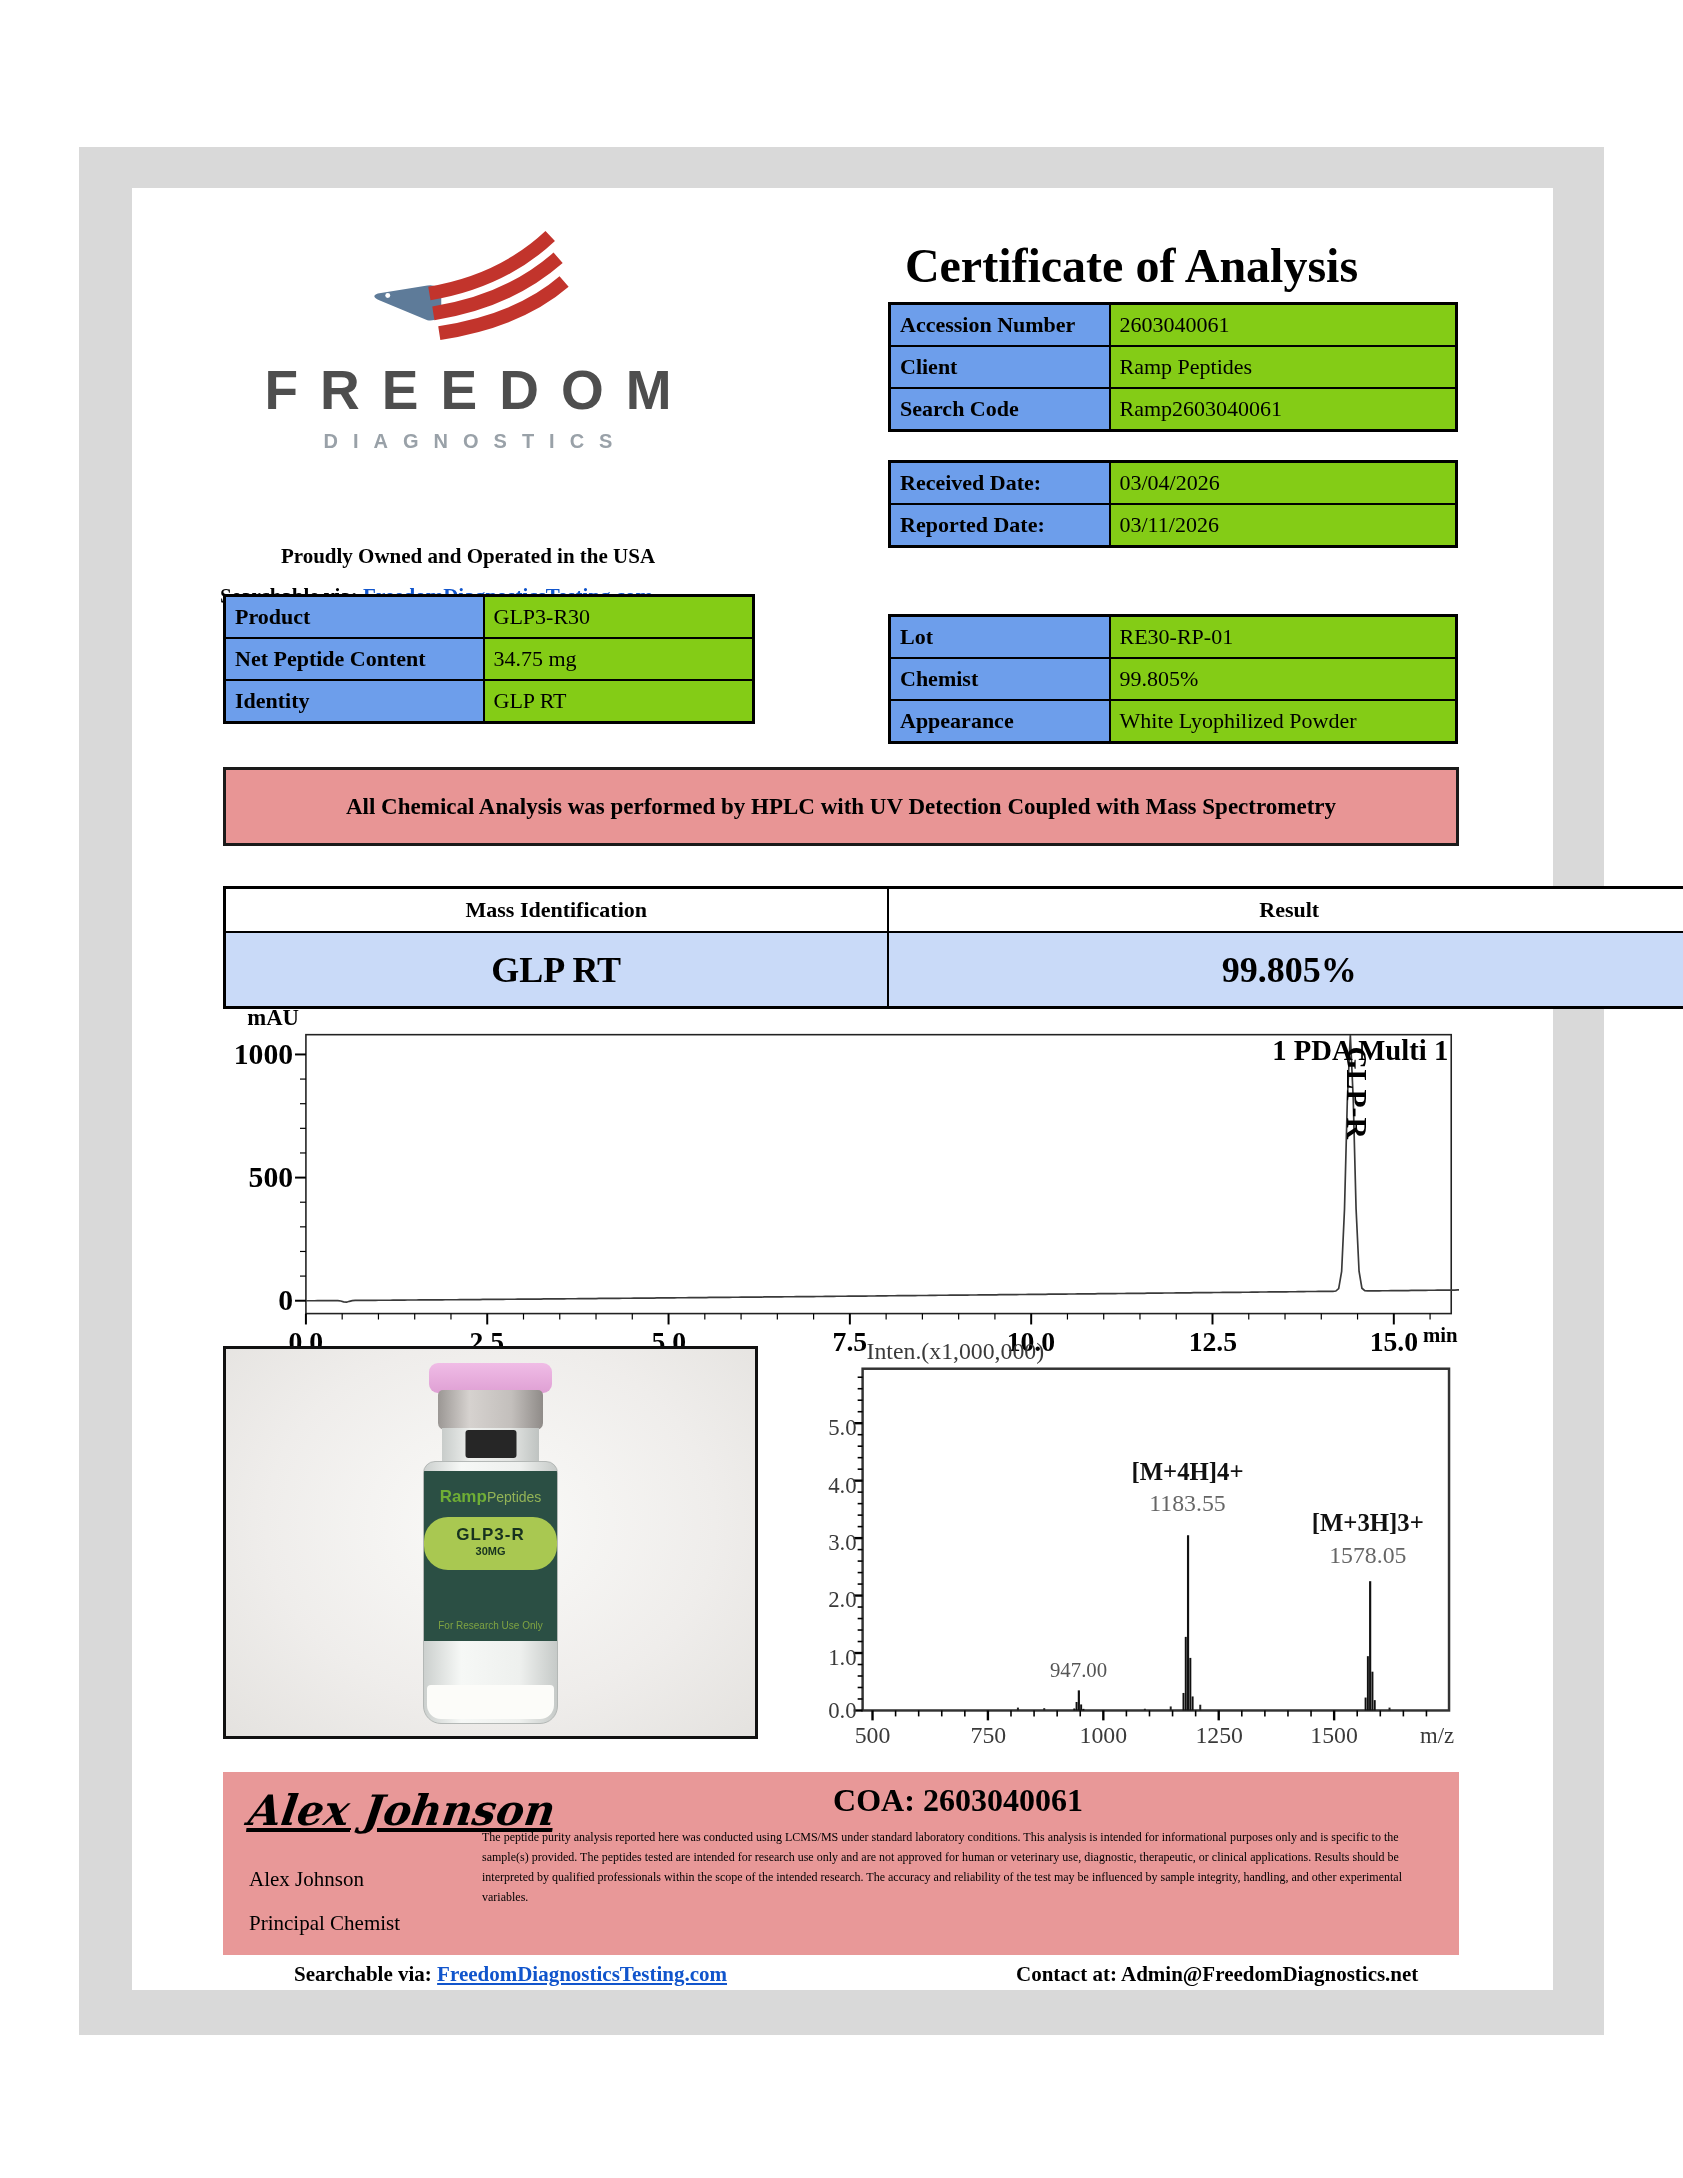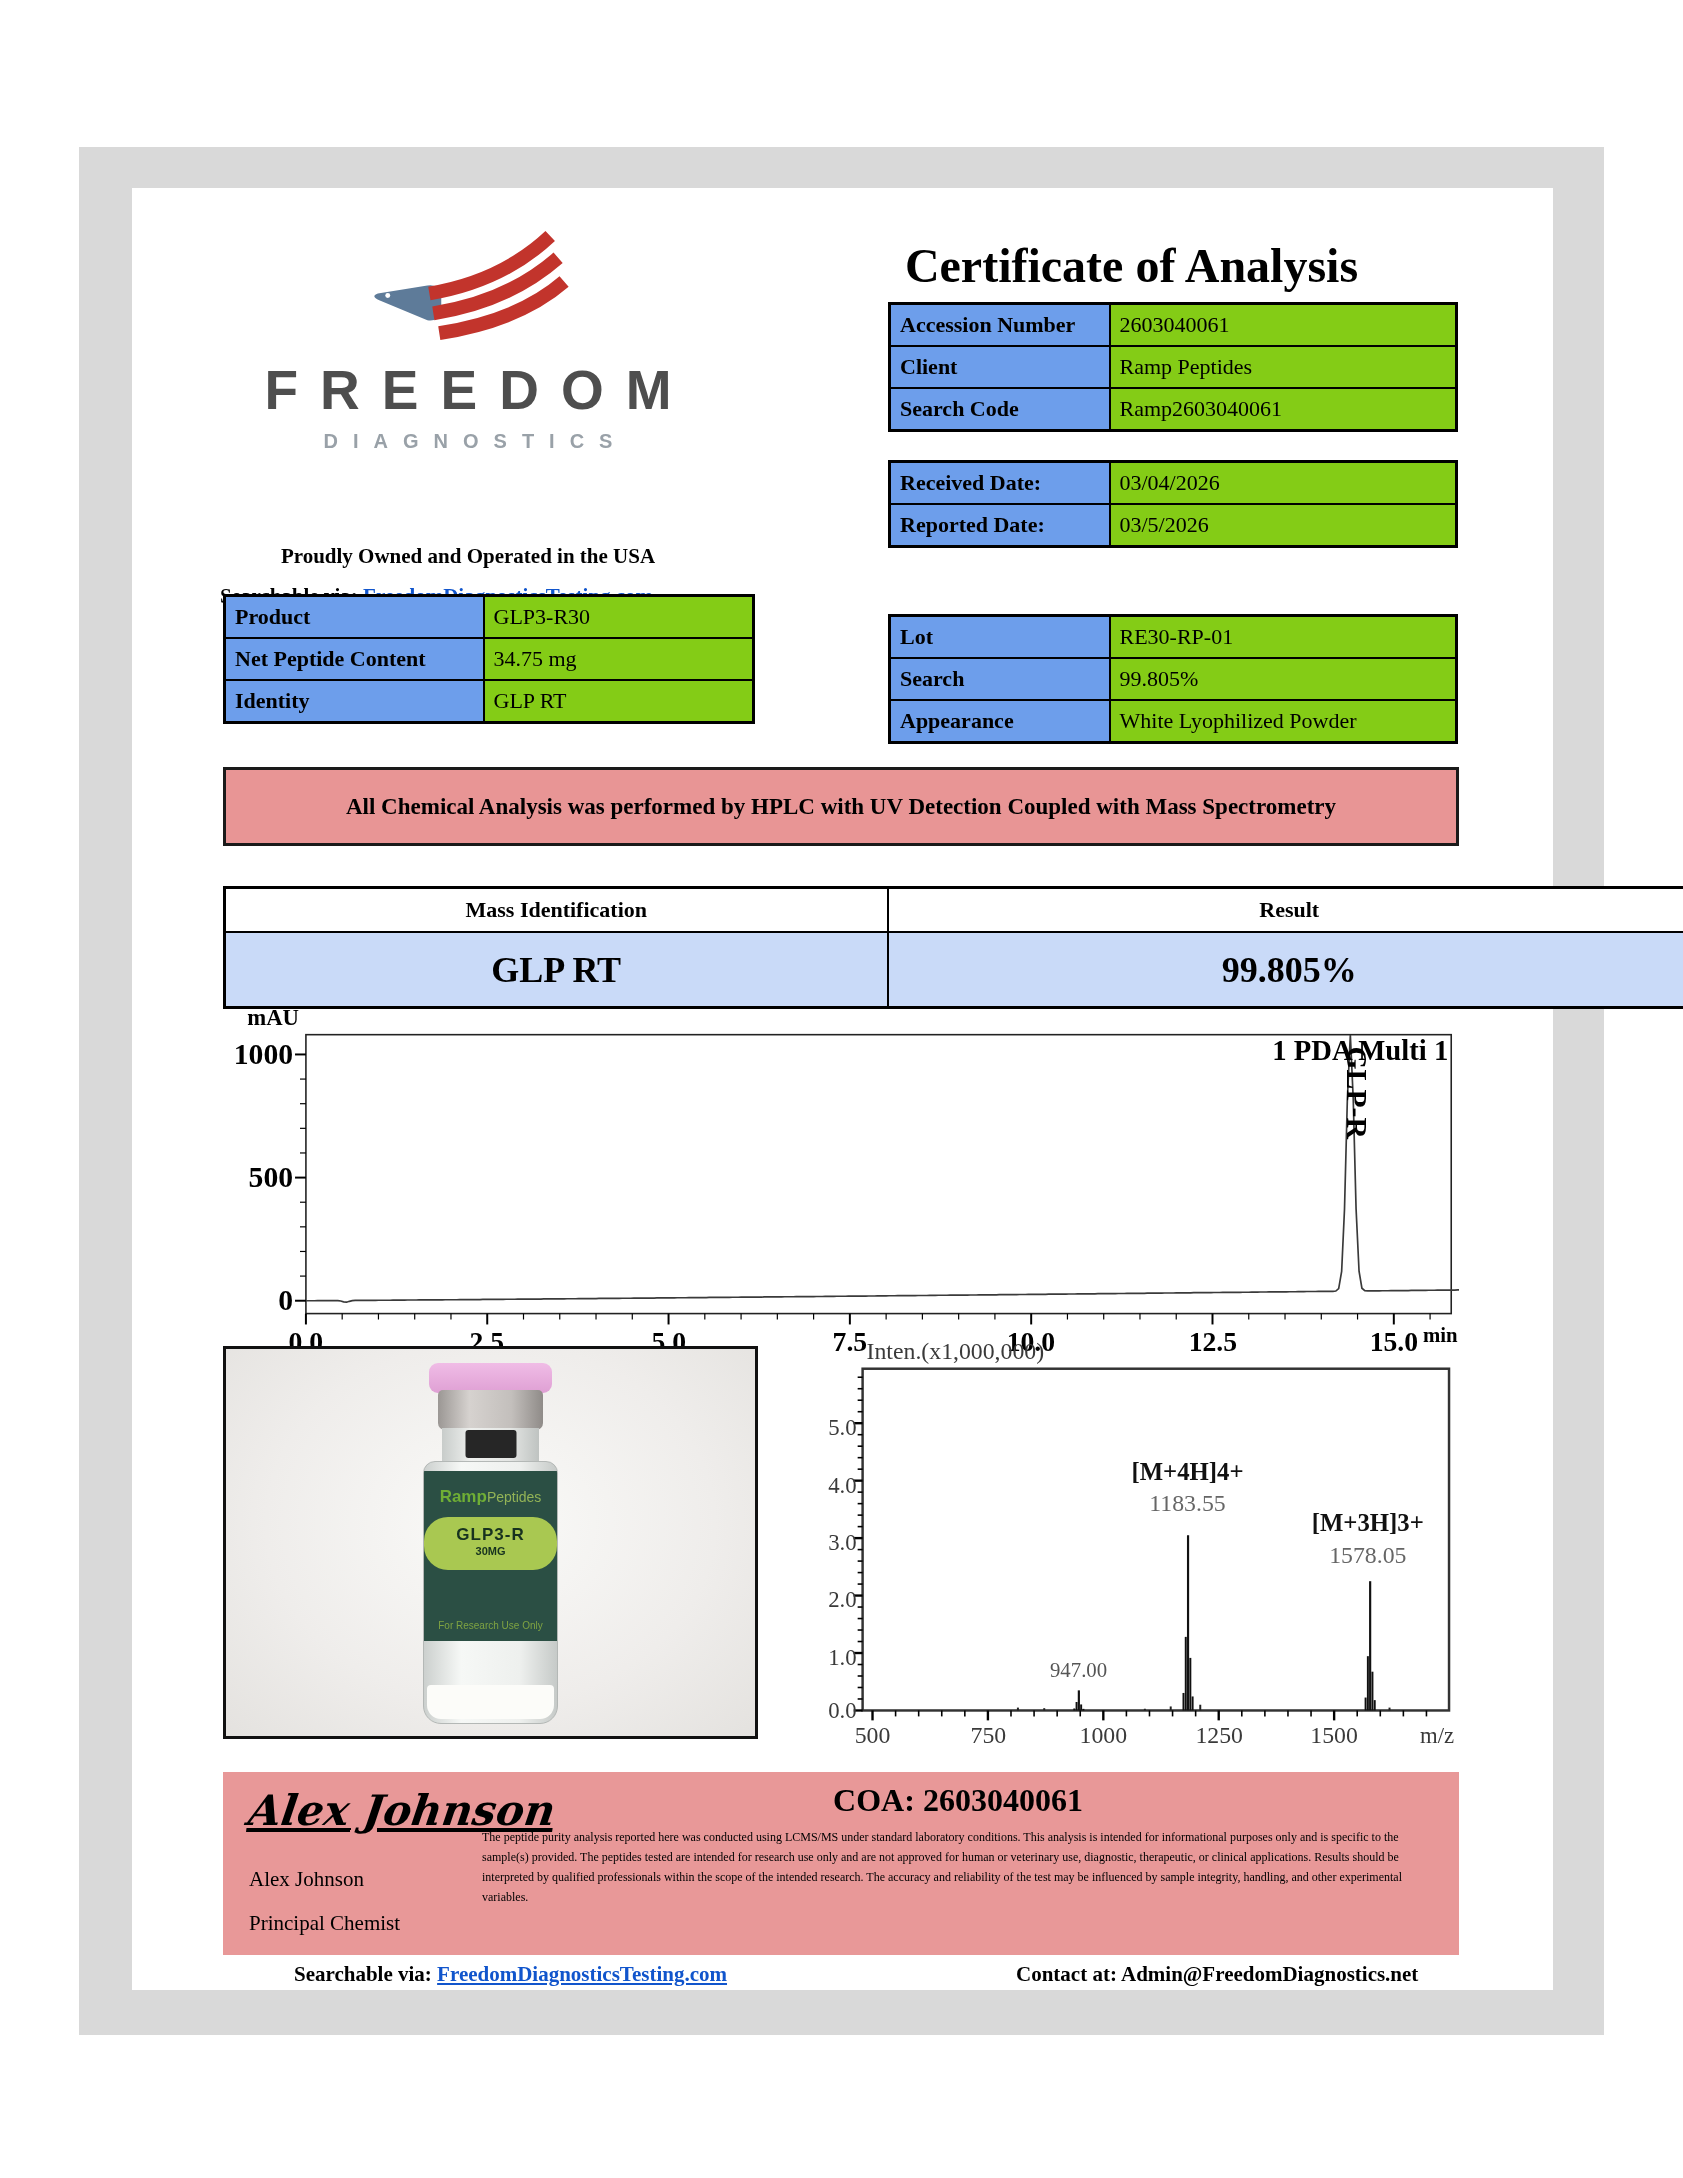--- a/index.html
+++ b/index.html
@@ -116,21 +116,21 @@
         <col style="width:220px">
         <col>
       </colgroup>
     <tbody>
         <tr>
           <td class="lbl">Received Date:</td>
           <td class="val">03/04/2026</td>
         </tr>
     <tr>
           <td class="lbl">Reported Date:</td>
-          <td class="val">03/5/2026</td>
+          <td class="val">03/11/2026</td>
         </tr>
   </tbody>
     </table>
 
   <table class="info" style="left:91px;top:406px;width:532px;">
     <colgroup>
         <col style="width:259px">
         <col>
       </colgroup>
     <tbody>
@@ -153,21 +153,21 @@
     <colgroup>
         <col style="width:220px">
         <col>
       </colgroup>
     <tbody>
         <tr>
           <td class="lbl">Lot</td>
           <td class="val">RE30-RP-01</td>
         </tr>
     <tr>
-          <td class="lbl">Search</td>
+          <td class="lbl">Chemist</td>
           <td class="val">99.805%</td>
         </tr>
     <tr>
           <td class="lbl">Appearance</td>
           <td class="val">White Lyophilized Powder</td>
         </tr>
   </tbody>
     </table>
 
   <div class="banner">

